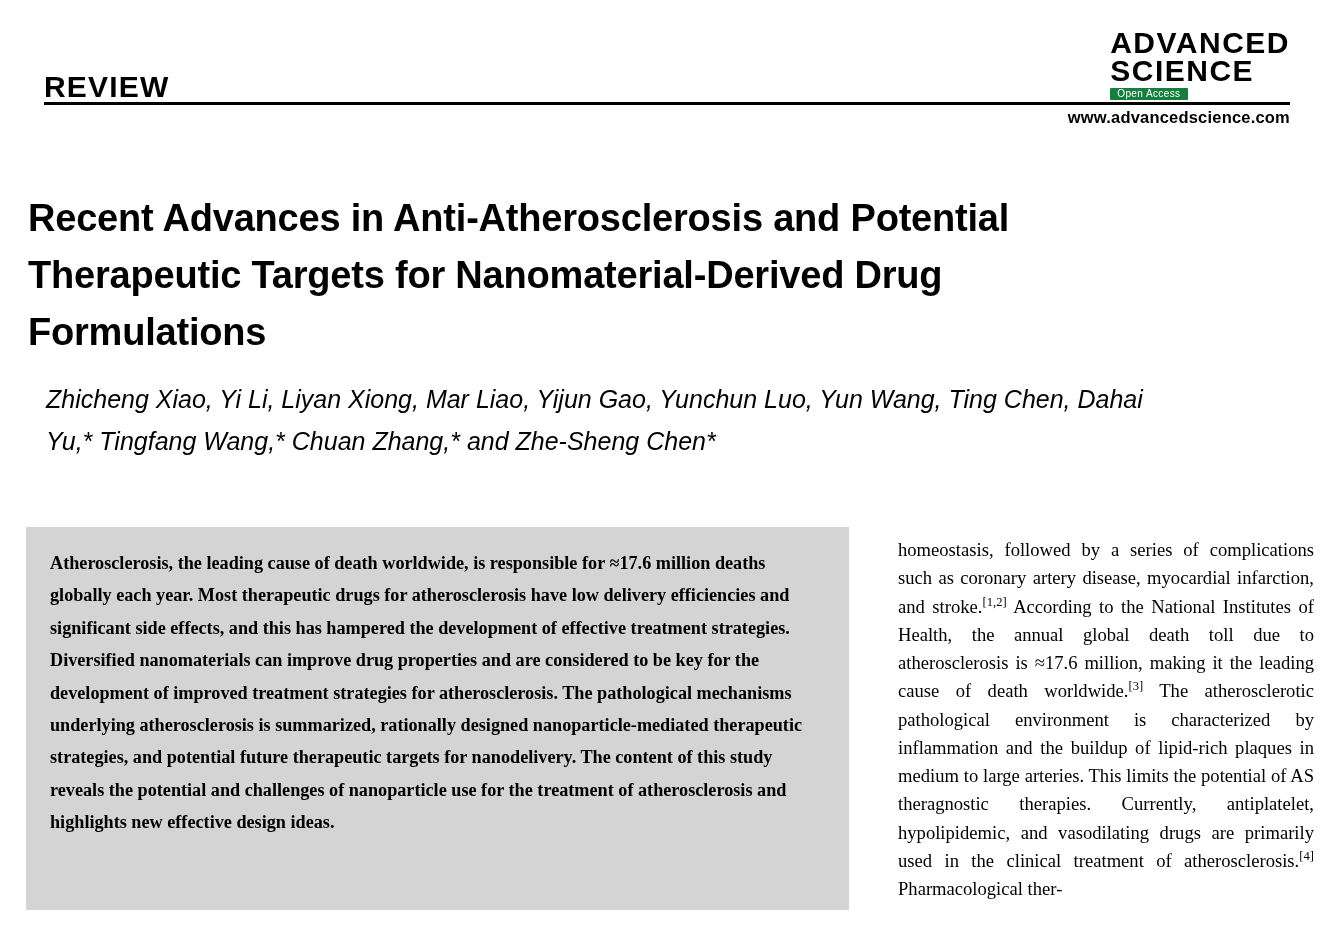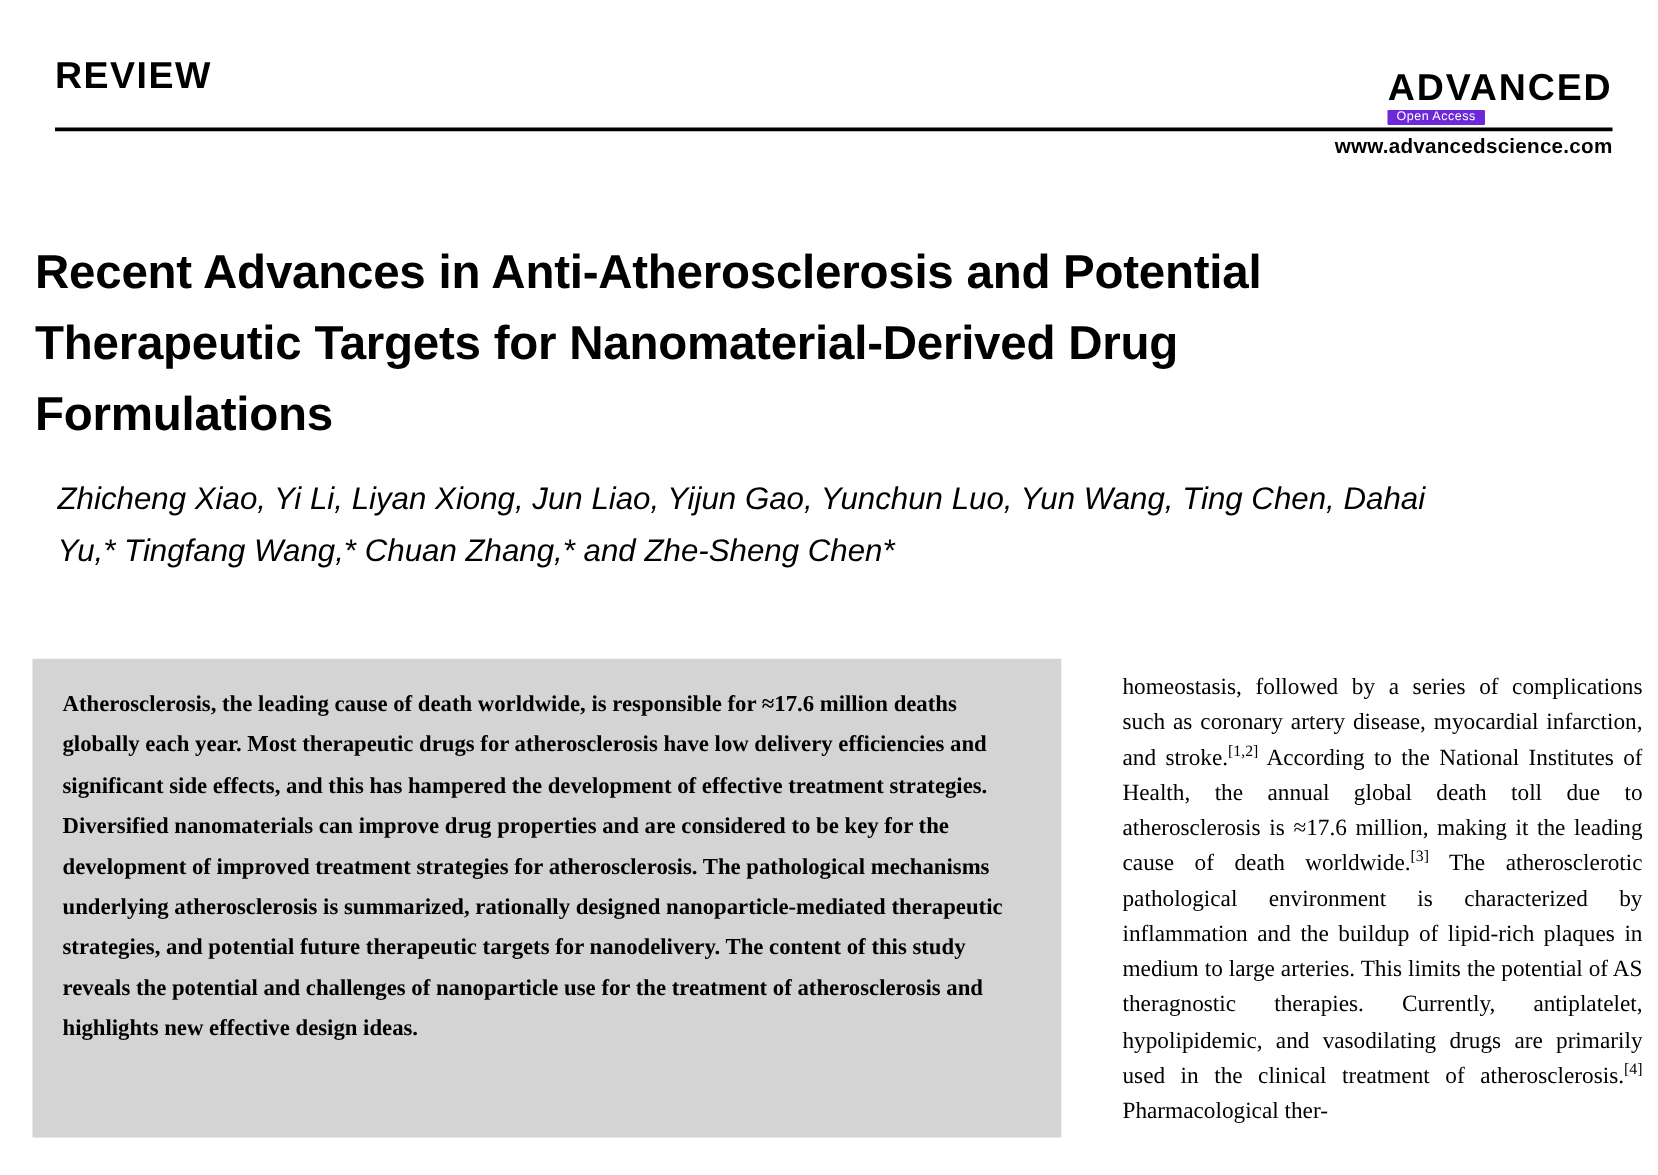--- a/index.html
+++ b/index.html
@@ -34,21 +34,21 @@
     align-items: flex-end;
     justify-content: space-between;
     height: 76px;
   }
   .review-label {
     font-family: "Liberation Sans", sans-serif;
     font-weight: bold;
     font-size: 30px;
     letter-spacing: 1.2px;
     line-height: 1;
-    padding-bottom: 26px;
+    padding-bottom: 0;
     color: #000;
   }
   .brand {
     text-align: left;
     line-height: 0.93;
     padding-bottom: 2px;
   }
   .brand-line1 {
     font-family: "Liberation Sans", sans-serif;
     font-weight: bold;
@@ -58,21 +58,21 @@
   }
   .brand-line2 {
     font-family: "Liberation Sans", sans-serif;
     font-weight: bold;
     font-size: 30px;
     letter-spacing: 1.5px;
     display: block;
   }
   .brand-badge {
     display: inline-block;
-    background: #6d28d9;
+    background: #15803d;
     color: #fff;
     font-family: "Liberation Sans", sans-serif;
     font-size: 10px;
     letter-spacing: 0.4px;
     padding: 1px 7px 2px 7px;
     margin-top: 2px;
     border-radius: 1px;
   }
   .header-rule {
     position: absolute;
@@ -162,30 +162,31 @@
 </head>
 <body>
 
 <div class="page">
 
   <div class="header">
     <div class="header-row">
       <div class="review-label">REVIEW</div>
       <div class="brand">
         <span class="brand-line1">ADVANCED</span>
+        <span class="brand-line2">SCIENCE</span>
         <span class="brand-badge">Open Access</span>
       </div>
     </div>
     <div class="header-rule"></div>
     <div class="weburl">www.advancedscience.com</div>
   </div>
 
   <h1 class="title">Recent Advances in Anti-Atherosclerosis and Potential Therapeutic Targets for Nanomaterial-Derived Drug Formulations</h1>
 
-  <div class="authors">Zhicheng Xiao, Yi Li, Liyan Xiong, Jun Liao, Yijun Gao, Yunchun Luo, Yun Wang, Ting Chen, Dahai Yu,* Tingfang Wang,* Chuan Zhang,* and Zhe-Sheng Chen*</div>
+  <div class="authors">Zhicheng Xiao, Yi Li, Liyan Xiong, Mar Liao, Yijun Gao, Yunchun Luo, Yun Wang, Ting Chen, Dahai Yu,* Tingfang Wang,* Chuan Zhang,* and Zhe-Sheng Chen*</div>
 
   <div class="abstract-box">
     <div class="abstract-text">Atherosclerosis, the leading cause of death worldwide, is responsible for ≈17.6 million deaths globally each year. Most therapeutic drugs for atherosclerosis have low delivery efficiencies and significant side effects, and this has hampered the development of effective treatment strategies. Diversified nanomaterials can improve drug properties and are considered to be key for the development of improved treatment strategies for atherosclerosis. The pathological mechanisms underlying atherosclerosis is summarized, rationally designed nanoparticle-mediated therapeutic strategies, and potential future therapeutic targets for nanodelivery. The content of this study reveals the potential and challenges of nanoparticle use for the treatment of atherosclerosis and highlights new effective design ideas.</div>
   </div>
 
   <div class="body-col">
     <p>homeostasis, followed by a series of complications such as coronary artery disease, myocardial infarction, and stroke.<sup>[1,2]</sup> According to the National Institutes of Health, the annual global death toll due to atherosclerosis is ≈17.6 million, making it the leading cause of death worldwide.<sup>[3]</sup> The atherosclerotic pathological environment is characterized by inflammation and the buildup of lipid-rich plaques in medium to large arteries. This limits the potential of AS theragnostic therapies. Currently, antiplatelet, hypolipidemic, and vasodilating drugs are primarily used in the clinical treatment of atherosclerosis.<sup>[4]</sup> Pharmacological ther-</p>
   </div>
 
 </div>

